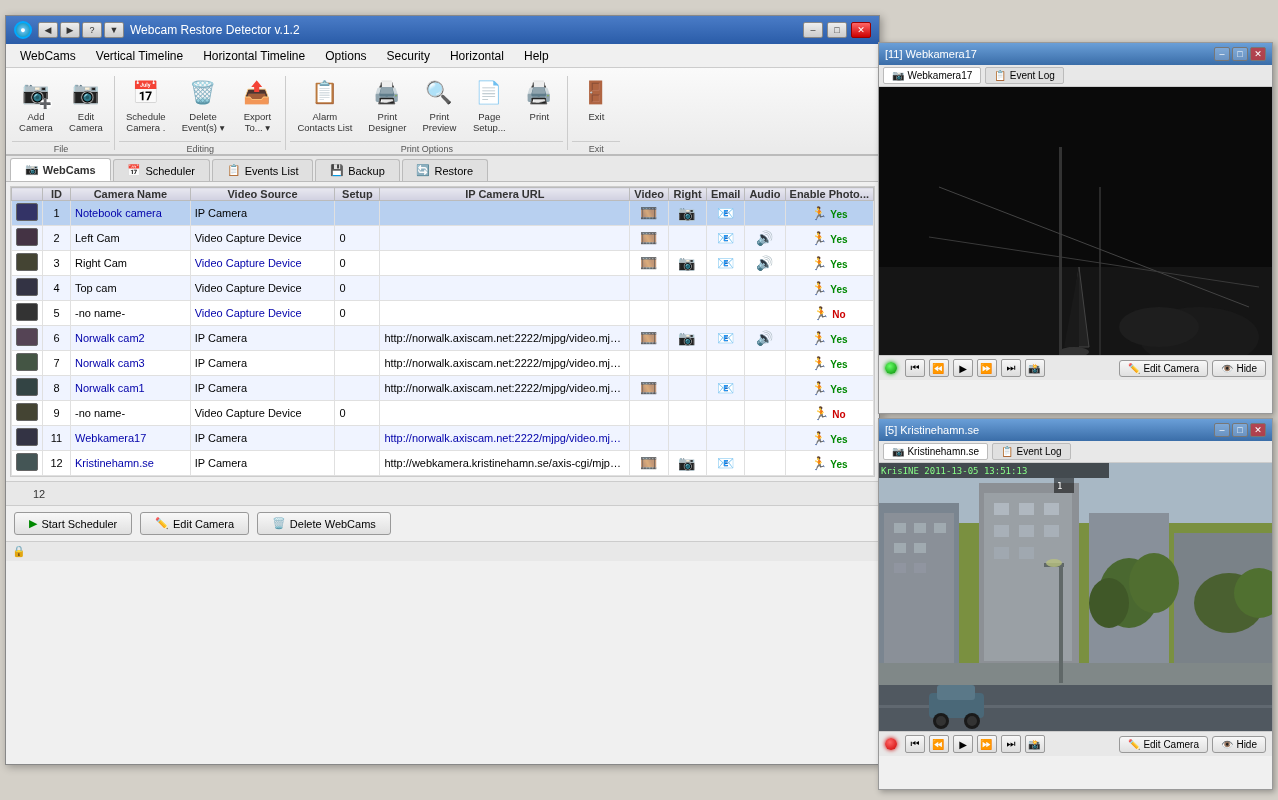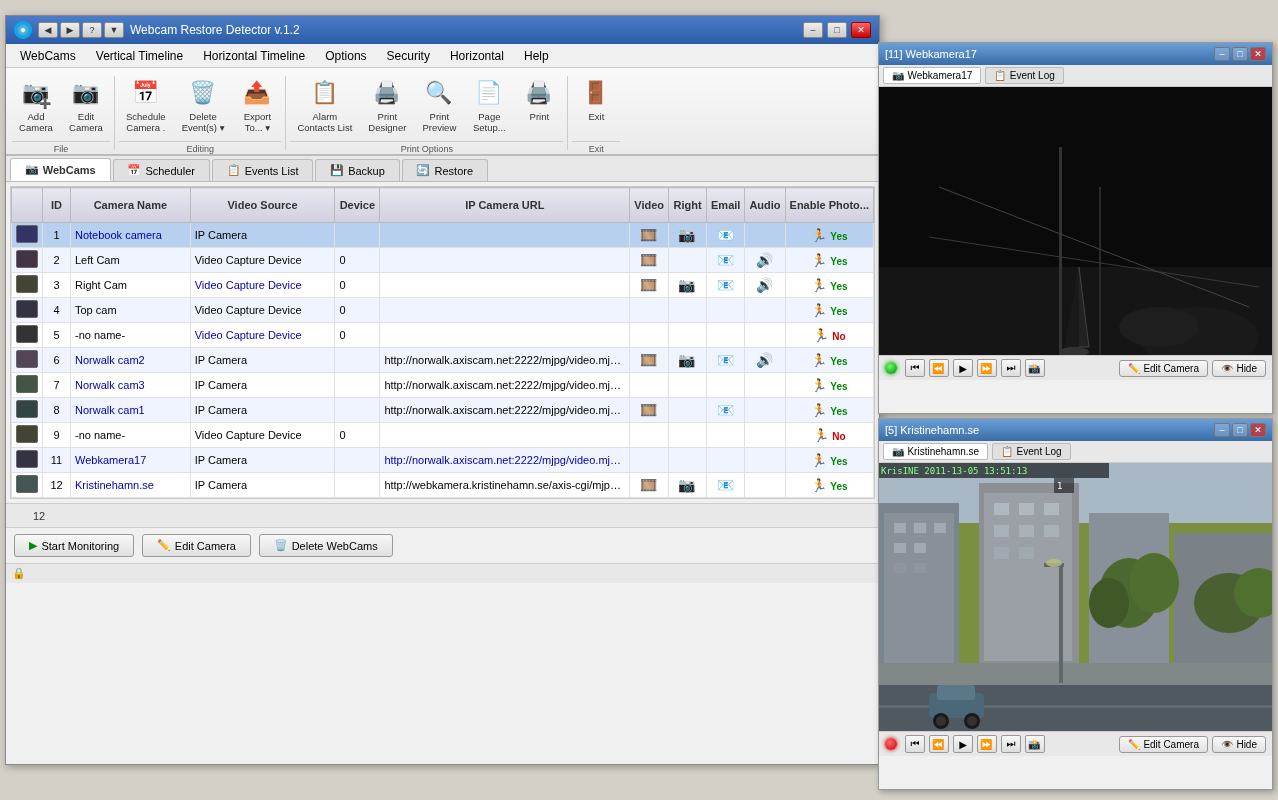--- a/index.html
+++ b/index.html
@@ -21,21 +21,21 @@
     .ribbon-label { font-size: 9.5px; text-align: center; color: #333; margin-top: 2px; line-height: 1.2; max-width: 56px; }
 
     
     .tab-bar { background: #e8e8e8; border-bottom: 1px solid #bbb; display: flex; align-items: flex-end; padding: 0 4px; height: 26px; }
     .tab { padding: 4px 14px; font-size: 11px; cursor: pointer; border: 1px solid #bbb; border-bottom: none; border-radius: 3px 3px 0 0; background: #e0e0e0; margin-right: 2px; }
     .tab.active { background: #ffffff; border-bottom: 1px solid white; z-index: 1; color: #333; font-weight: bold; }
 
     
     .table-container { background: white; border: 1px solid #ccc; overflow-y: auto; flex: 1; }
     table { width: 100%; border-collapse: collapse; font-size: 11px; }
-    thead th { background: linear-gradient(to bottom, #e8e8f0, #d0d0e0); border: 1px solid #bbb; padding: 11px 4px; font-weight: bold; color: #333; white-space: nowrap; }
+    thead th { background: linear-gradient(to bottom, #e8e8f0, #d0d0e0); border: 1px solid #bbb; padding: 0 4px; font-weight: bold; color: #333; white-space: nowrap; }
     tbody tr { border-bottom: 1px solid #e0e0e0; }
     tbody tr:nth-child(even) { background: #f0f4ff; }
     tbody tr:nth-child(odd) { background: #ffffff; }
     tbody tr.selected { background: #b8d0f0 !important; }
     tbody td { border: 1px solid #e0e0e0; padding: 2px 4px; white-space: nowrap; overflow: hidden; }
 
     
     .status-bar { background: #e8e8e8; border-top: 1px solid #ccc; height: 24px; display: flex; align-items: center; padding: 0 8px; font-size: 11px; color: #333; }
 
     
@@ -215,21 +215,21 @@
 
   <div style="flex:1; overflow:hidden; display:flex; flex-direction:column;">
     <div class="table-container" style="flex:1; overflow-y:auto; margin:4px;">
       <table>
         <thead>
           <tr>
             <th style="width:30px;"></th>
             <th style="width:28px;">ID</th>
             <th>Camera Name</th>
             <th>Video Source</th>
-            <th style="width:45px;">Device</th>
+            <th style="width:45px;">Setup</th>
             <th style="min-width:180px;">IP Camera URL</th>
             <th style="width:38px;">Video</th>
             <th style="width:38px;">Right</th>
             <th style="width:38px;">Email</th>
             <th style="width:38px;">Audio</th>
             <th style="width:80px;">Enable Photo...</th>
           </tr>
         </thead>
         <tbody id="camera-table-body">
         <tr class="selected">
@@ -380,21 +380,21 @@
     </div>
   </div>
 
   <div class="status-bar">
     <span style="min-width:50px; text-align:center;">12</span>
   </div>
 
   <div class="bottom-bar">
     <button class="bottom-btn">
       <span style="color:#080;">▶</span>
-      <span>Start Monitoring</span>
+      <span>Start Scheduler</span>
     </button>
     <button class="bottom-btn">
       <span>✏️</span>
       <span>Edit Camera</span>
     </button>
     <button class="bottom-btn">
       <span>🗑️</span>
       <span>Delete WebCams</span>
     </button>
   </div>

